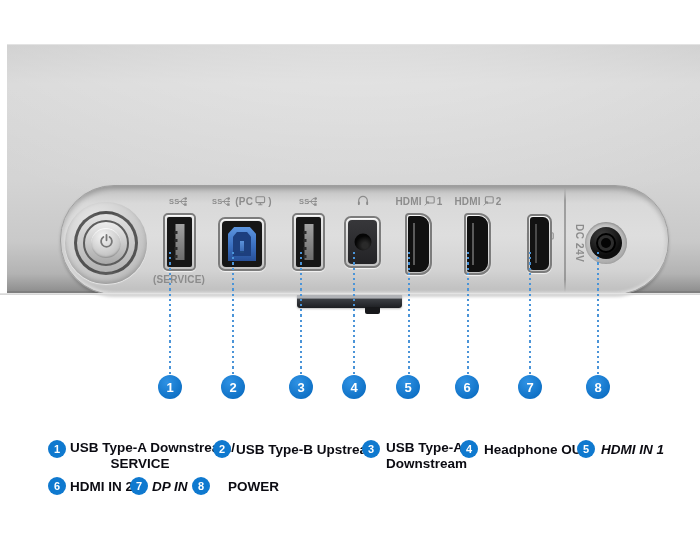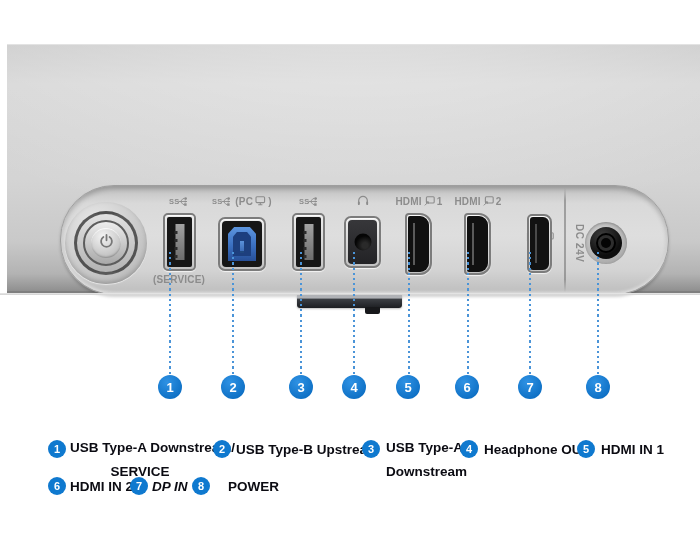--- a/index.html
+++ b/index.html
@@ -83,21 +83,21 @@
   .dash{position:absolute;top:252px;height:123px;width:2px;
     background:repeating-linear-gradient(180deg,#4a94d8 0 2.2px,transparent 2.2px 5.2px);}
   .co{position:absolute;top:375px;width:24px;height:24px;border-radius:50%;color:#fff;
     background:radial-gradient(circle at 38% 30%,#2f92e4,#0d6fc4 78%);
     font-size:13px;font-weight:bold;display:flex;align-items:center;justify-content:center;}
 
   
   .lg-circle{position:absolute;width:18px;height:18px;border-radius:50%;background:#0f79cf;color:#fff;
     font-size:11px;font-weight:bold;display:flex;align-items:center;justify-content:center;}
   .lg-text{position:absolute;font-size:13.5px;font-weight:bold;color:#0b0b12;line-height:15.5px;white-space:nowrap;}
-  .lg-text .l2{display:block;margin-top:8px;}
+  .lg-text .l2{display:block;}
   .lg-text .l2:empty{display:none;}
   .lg-text.center2 .l2{text-align:center;}
   svg text{font-family:"Liberation Sans",sans-serif;}
 </style>
 </head>
 <body>
 
 <div class="stage">
 
   <div class="monitor">
@@ -305,21 +305,21 @@
     </div>
 
     <div class="lg-circle" style="left:460px;top:440px;">
         <span>4</span>
       </div>
     <div class="lg-text" style="left:484px;top:442px;"><span>Headphone OUT</span></div>
 
     <div class="lg-circle" style="left:577px;top:440px;">
         <span>5</span>
       </div>
-    <div class="lg-text" style="left:601px;top:442px;"><span>HDMI IN 1</span></div>
+    <div class="lg-text" style="left:601px;top:442px;font-style:italic;"><span>HDMI IN 1</span></div>
 
     <div class="lg-circle" style="left:48px;top:477px;">
         <span>6</span>
       </div>
     <div class="lg-text" style="left:70px;top:479px;"><span>HDMI IN 2</span></div>
 
     <div class="lg-circle" style="left:130px;top:477px;">
         <span>7</span>
       </div>
     <div class="lg-text" style="left:152px;top:479px;font-style:italic;"><span>DP IN</span></div>

